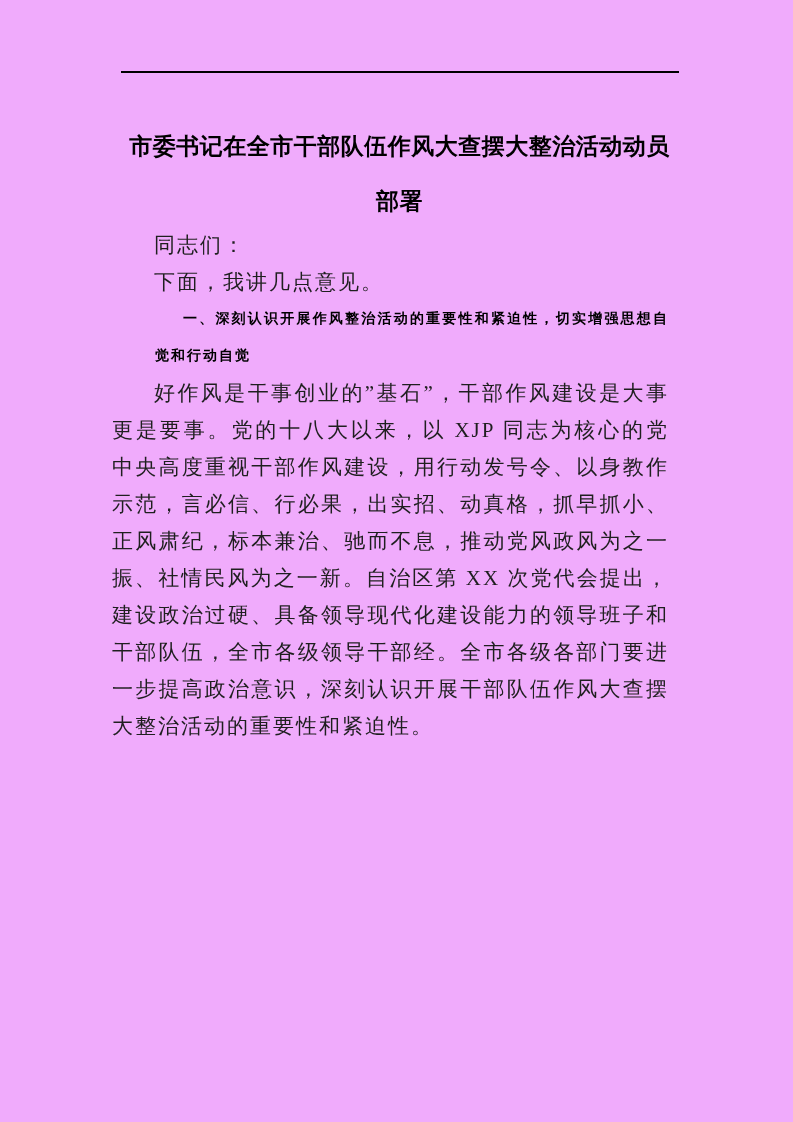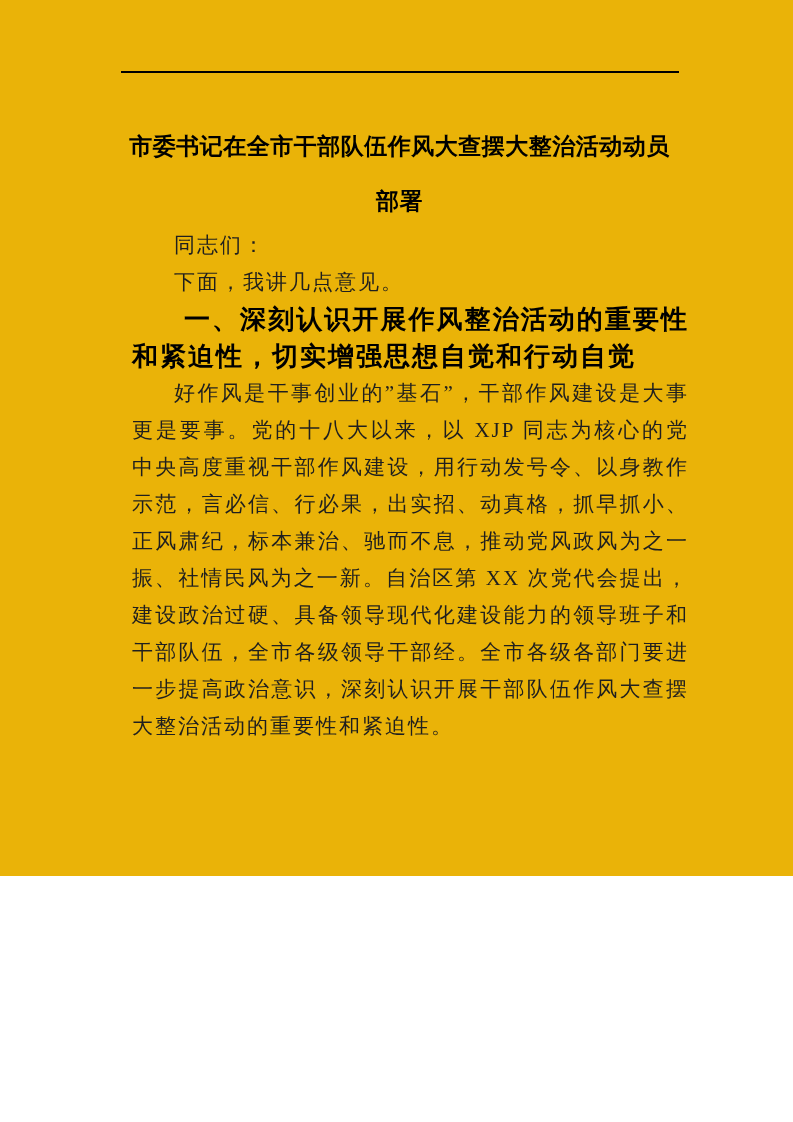--- a/index.html
+++ b/index.html
@@ -3,22 +3,22 @@
 <meta charset="utf-8">
 <style>
   html, body {
     margin: 0;
     padding: 0;
     background: #ffffff;
   }
   .page {
     position: relative;
     width: 793px;
-    height: 876px;
-    background: #eab308;
+    height: 1122px;
+    background: #f0abfc;
     overflow: hidden;
     font-family: "Liberation Serif", "DejaVu Serif", serif;
   }
   .header-rule {
     position: absolute;
     left: 121px;
     top: 71px;
     width: 558px;
     height: 2px;
     background: #000000;
@@ -31,42 +31,43 @@
     text-align: center;
     font-family: "Liberation Sans", "DejaVu Sans", sans-serif;
     font-weight: 700;
     font-size: 23px;
     line-height: 55px;
     color: #000000;
     letter-spacing: 0.5px;
   }
   .doc-body {
     position: absolute;
-    left: 132px;
+    left: 112px;
     top: 227px;
     width: 557px;
     font-size: 21px;
     line-height: 37px;
     letter-spacing: 2px;
     color: #1f1f1f;
     text-align: justify;
     text-justify: inter-character;
     word-break: break-all;
   }
   .doc-body p, .doc-body h2 {
     margin: 0;
     padding: 0;
     text-indent: 2em;
   }
   .doc-body h2.heading {
-    font-family: Liberation Sans, sans-serif;
+    font-family: Liberation Mono, monospace;
     font-weight: 700;
-    font-size: 26px;
+    font-size: 14px;
     color: #000000;
     letter-spacing: 2px;
+    margin-left: 43px;
   }
 </style>
 </head>
 <body>
 
 <div class="page">
 
   <div class="header-rule"></div>
 
   <div class="doc-title">

